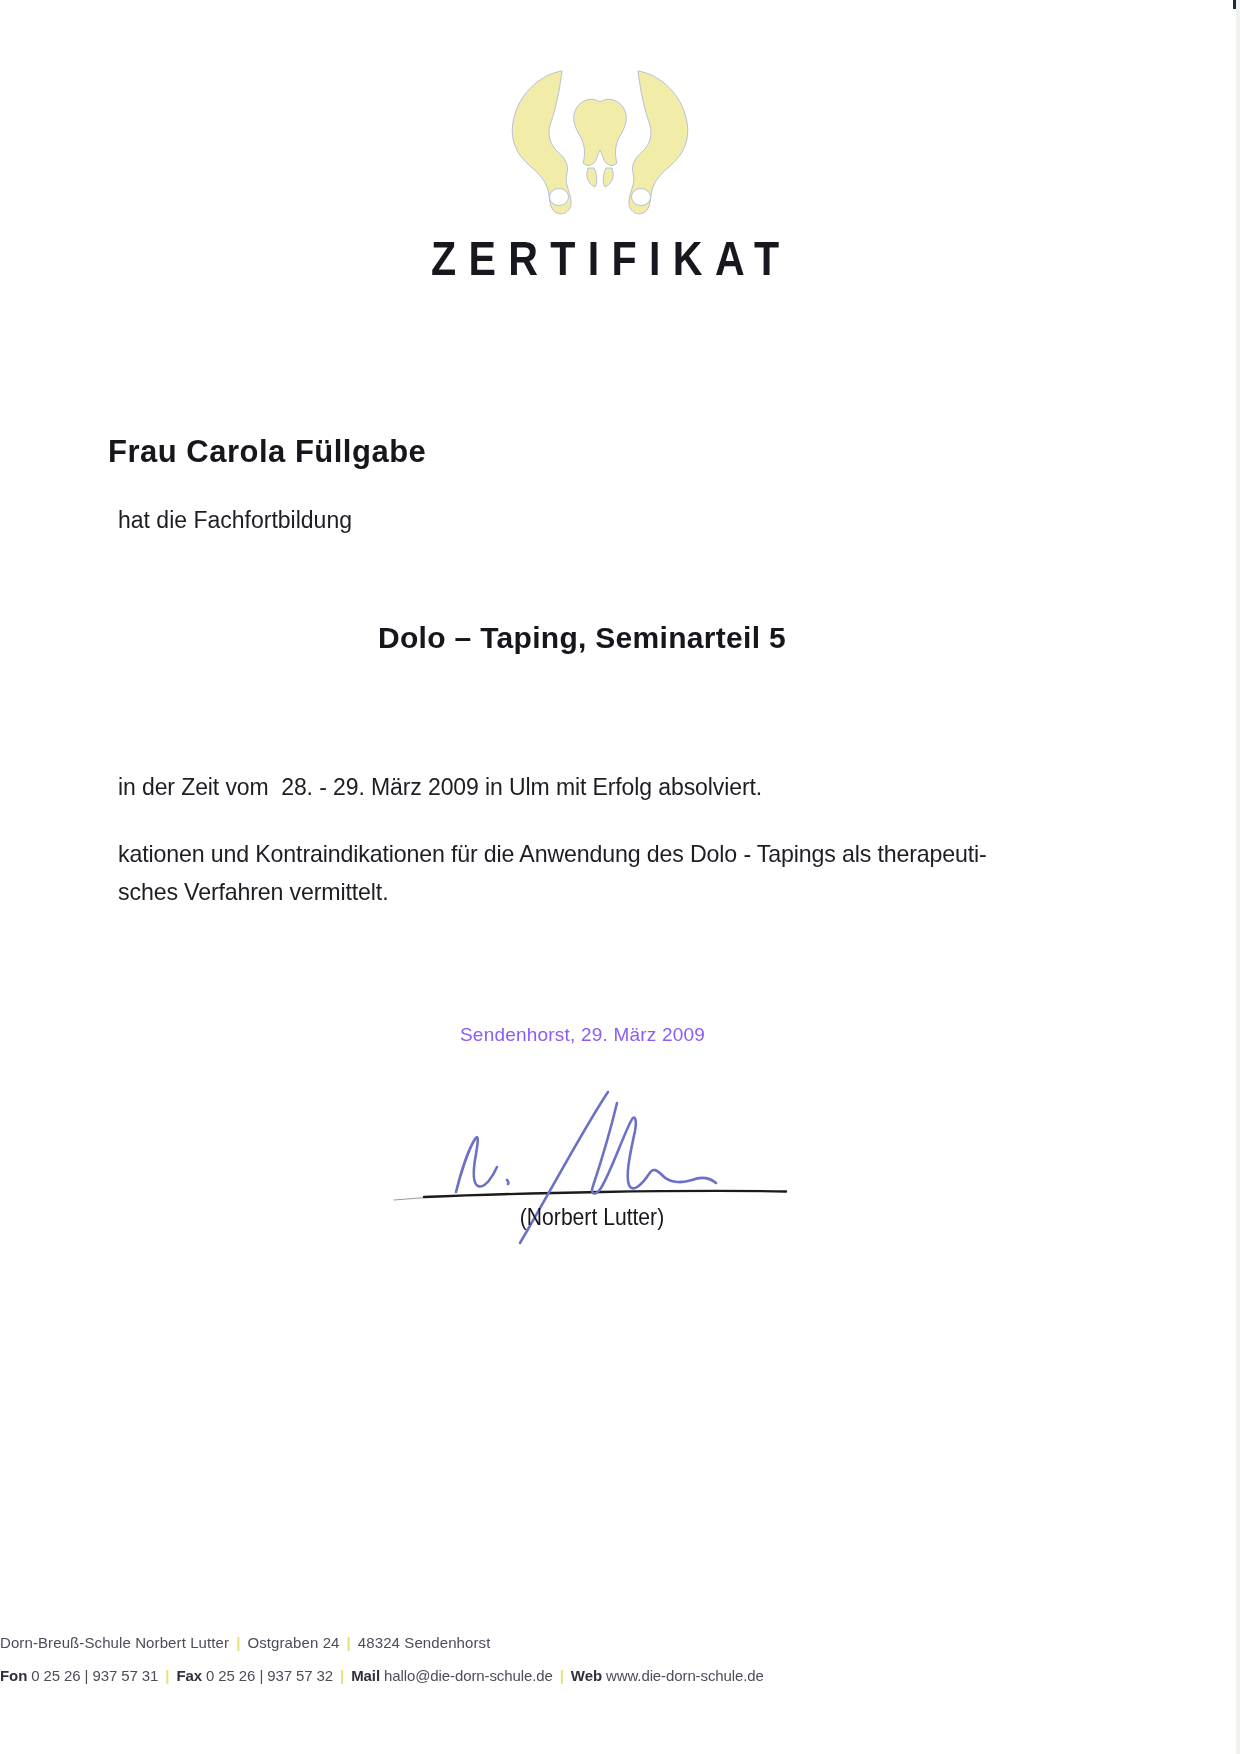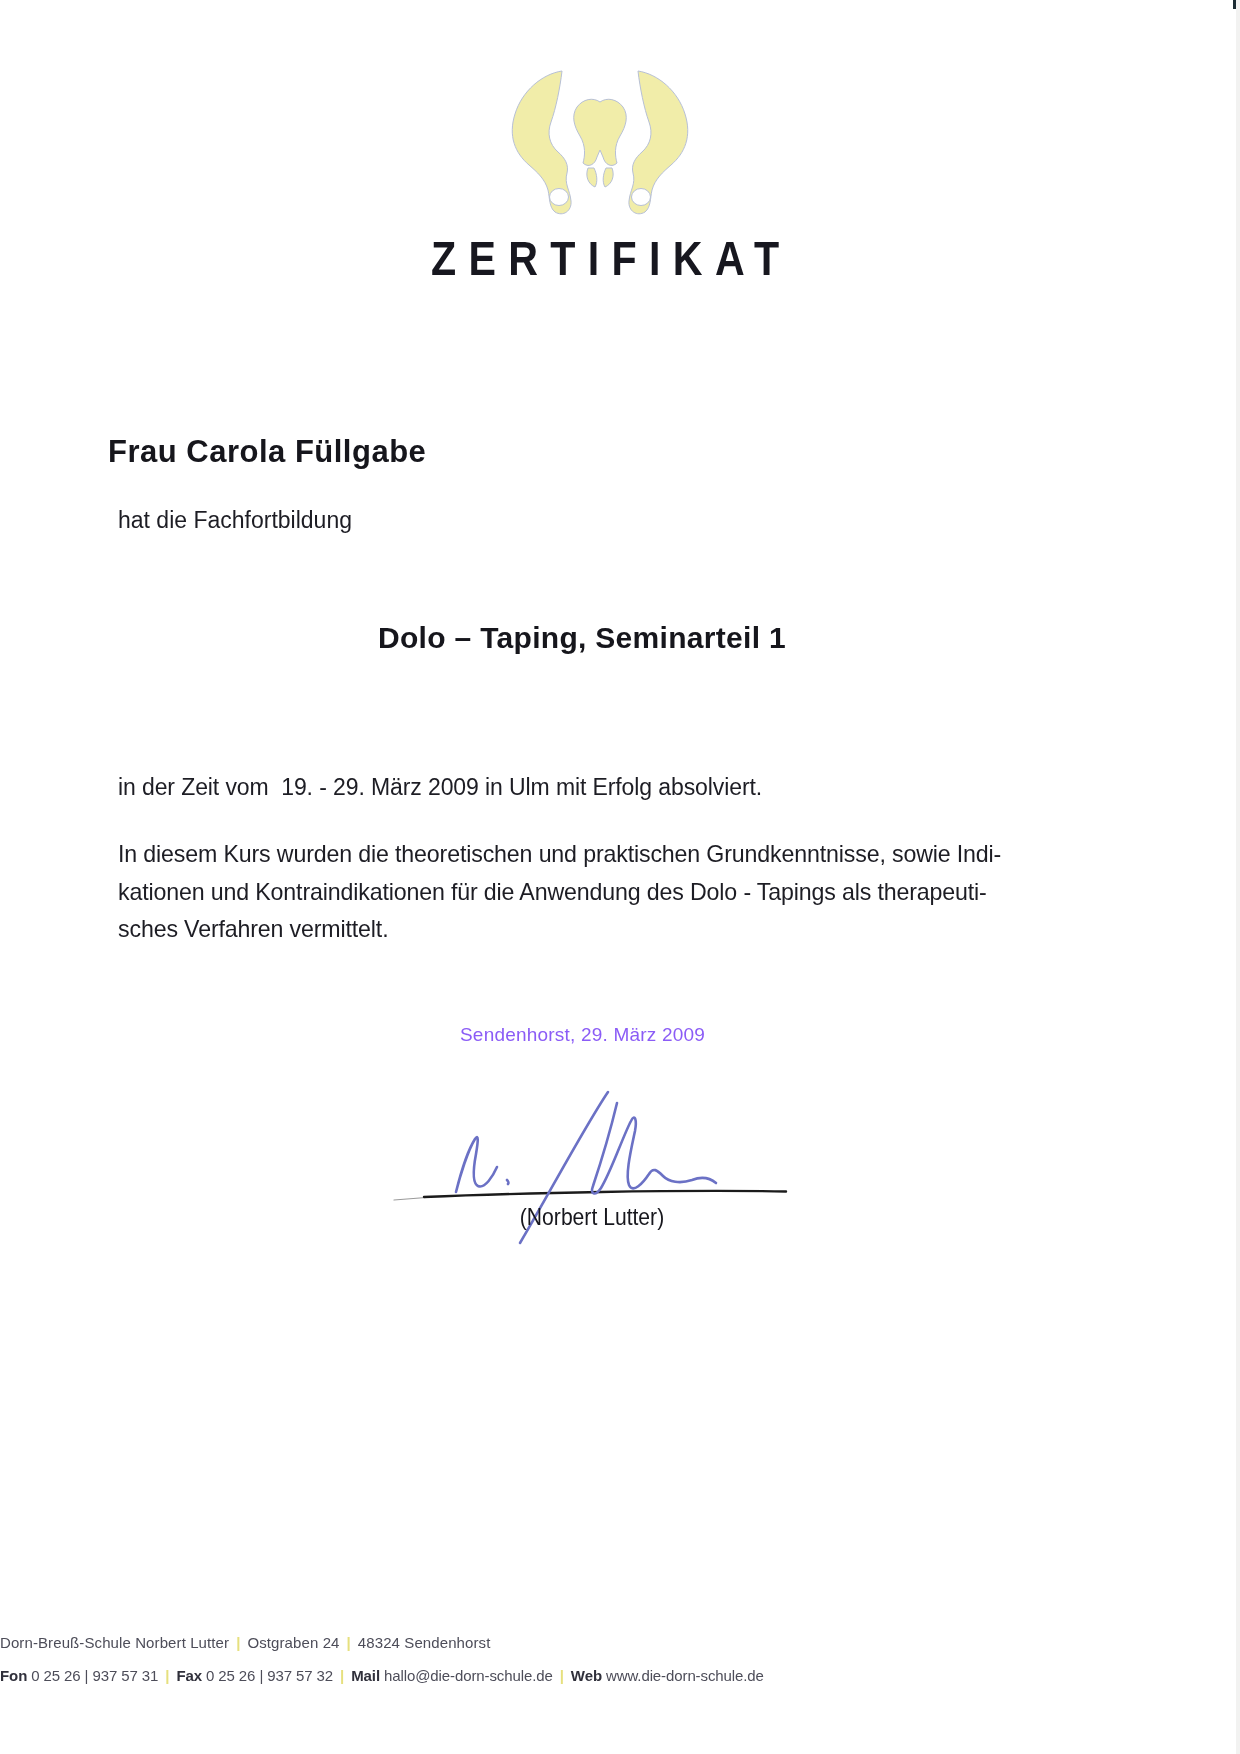--- a/index.html
+++ b/index.html
@@ -108,25 +108,24 @@
       </g>
     </g>
   </svg>
 </div>
 
 <div class="abs doc-title">ZERTIFIKAT</div>
 
 <div class="abs recipient-name">Frau Carola Füllgabe</div>
 <div class="abs recipient-intro">hat die Fachfortbildung</div>
 
-<div class="abs course-title">Dolo – Taping, Seminarteil 1</div>
-<div class="abs completion-line pre">in der Zeit vom  19. - 29. März 2009 in Ulm mit Erfolg absolviert.</div>
+<div class="abs course-title">Dolo – Taping, Seminarteil 5</div>
+<div class="abs completion-line pre">in der Zeit vom  28. - 29. März 2009 in Ulm mit Erfolg absolviert.</div>
 
 <div class="abs description">
-  <div class="nowrap">In diesem Kurs wurden die theoretischen und praktischen Grundkenntnisse, sowie Indi-</div>
   <div class="nowrap">kationen und Kontraindikationen für die Anwendung des Dolo - Tapings als therapeuti-</div>
   <div class="nowrap">sches Verfahren vermittelt.</div>
 </div>
 
 <div class="abs place-date">Sendenhorst, 29. März 2009</div>
 
 <div class="abs signature-block">
   <svg viewBox="0 0 430 172" xmlns="http://www.w3.org/2000/svg">
     <path class="sig-rule-faint" d="M14,124 L46,121.5"></path>
     <path class="sig-rule" d="M44,121 C140,117 300,113.5 406,115.5"></path>

